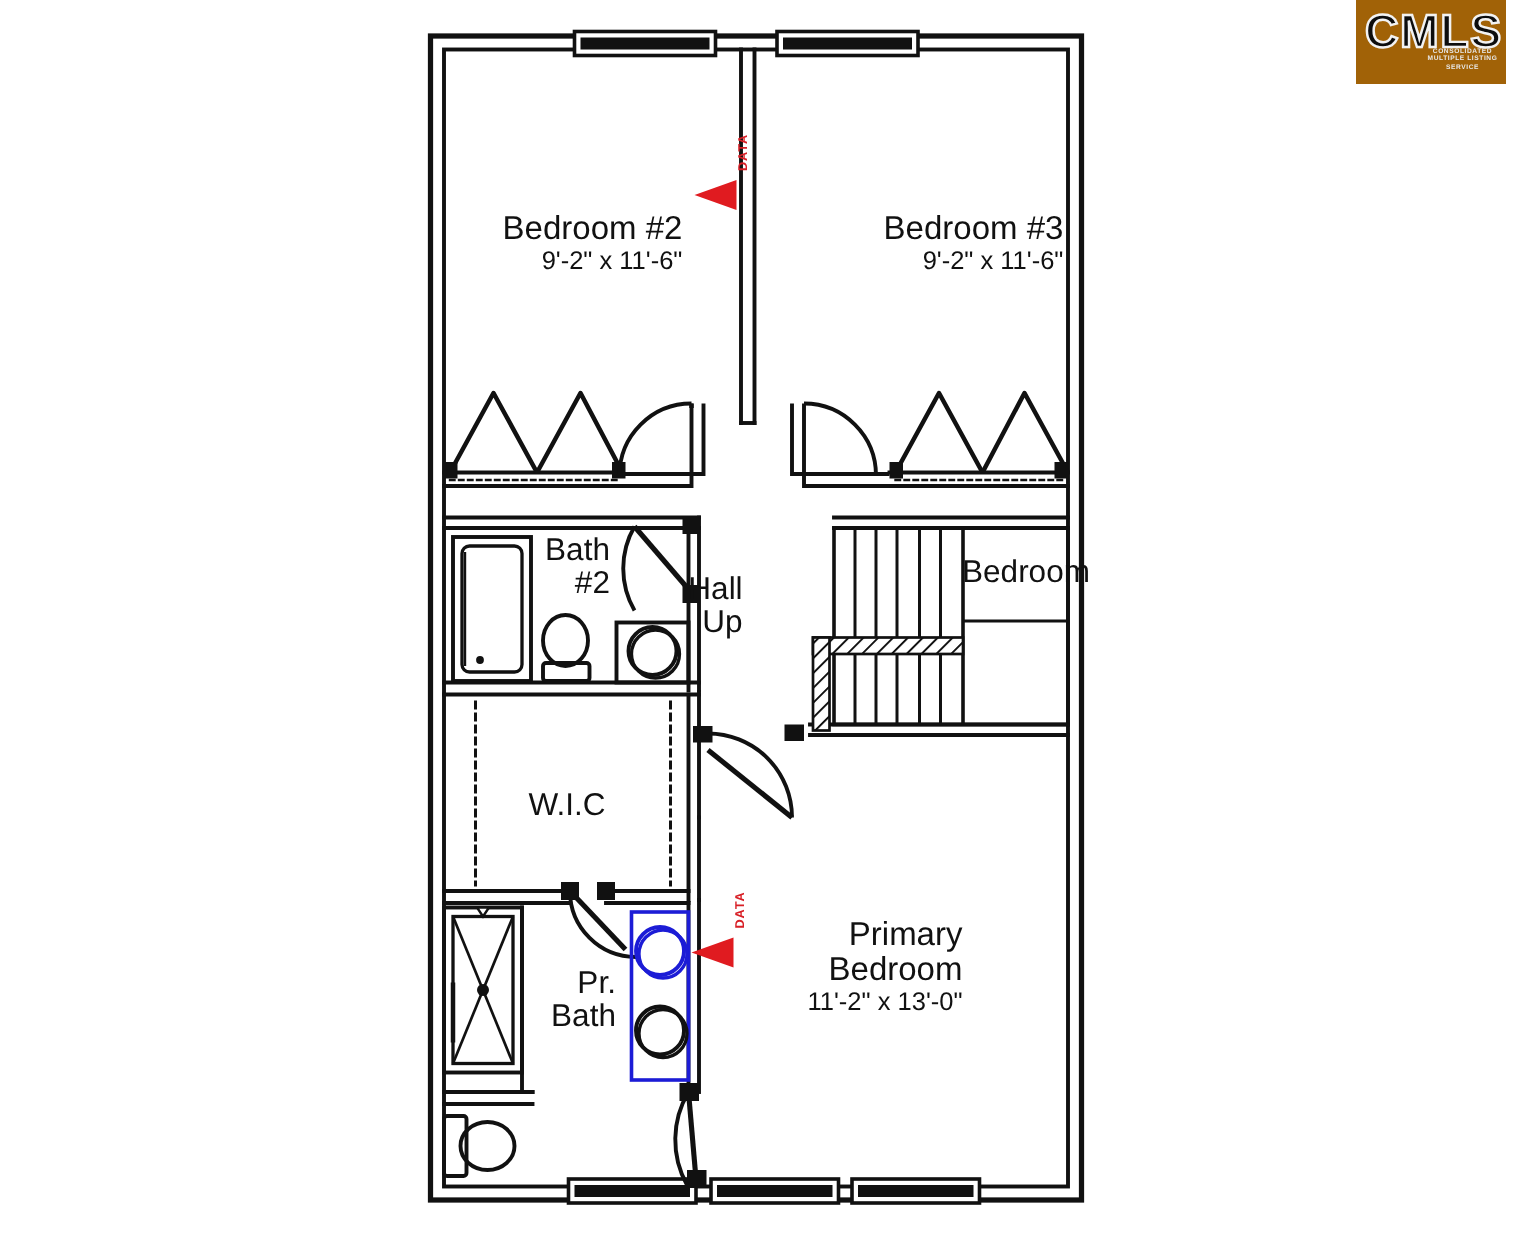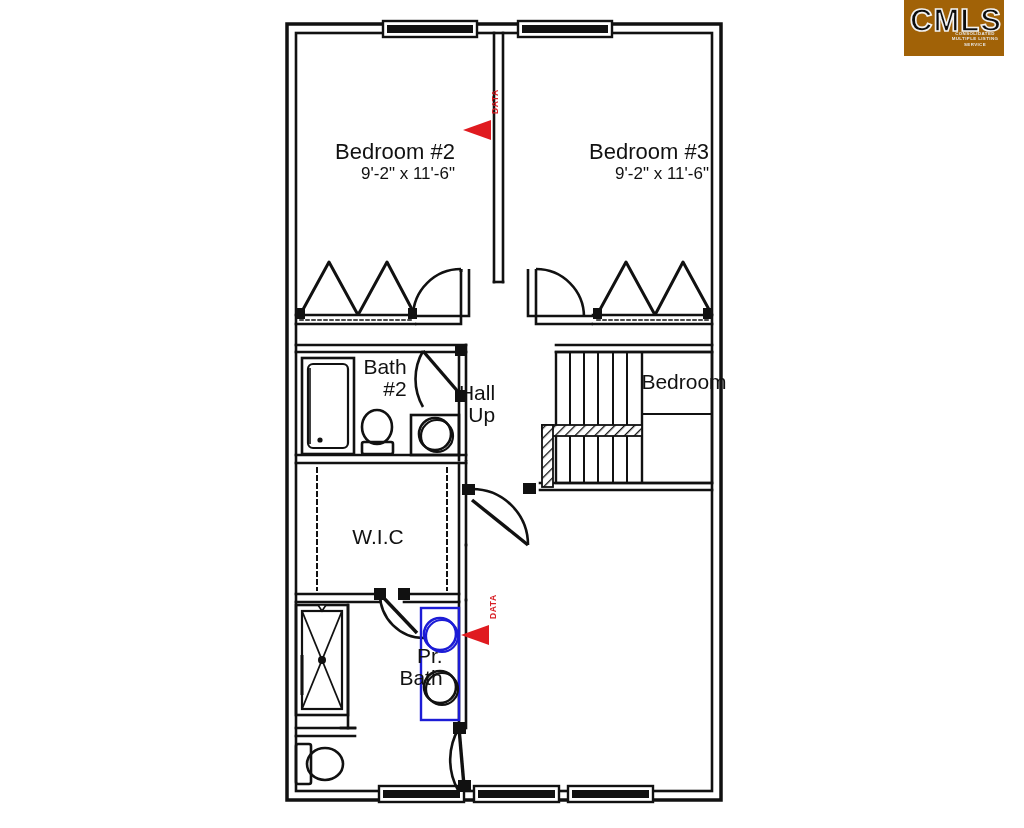--- a/index.html
+++ b/index.html
@@ -339,25 +339,30 @@
   </div>
 
   <div class="room-label small" style="left:684px; top:371px; transform:translate(-50%,0);">
     <span class="rl-name">Bedroom</span>
   </div>
 
   <div class="room-label small" style="left:378px; top:526px; transform:translate(-50%,0);">
     <span class="rl-name">W.I.C</span>
   </div>
 
-  <div class="room-label small" style="left:389px; top:645px; transform:translate(-50%,0);margin-left:32px;">
+  <div class="room-label small" style="left:389px; top:645px; transform:translate(-50%,0);">
     <span class="rl-name">Pr.</span>
     <span class="rl-name">Bath</span>
   </div>
 
+  <div class="room-label" style="left:590px; top:612px; transform:translate(-50%,0);">
+    <span class="rl-name">Primary</span>
+    <span class="rl-name">Bedroom</span>
+    <span class="rl-dims">11'-2" x 13'-0"</span>
+  </div>
 
   <div class="data-marker" style="left:463px; top:112px;">
     <span class="tri"></span>
     <span class="dm-text">DATA</span>
   </div>
 
   <div class="data-marker" style="left:461px; top:617px;">
     <span class="tri"></span>
     <span class="dm-text">DATA</span>
   </div>

